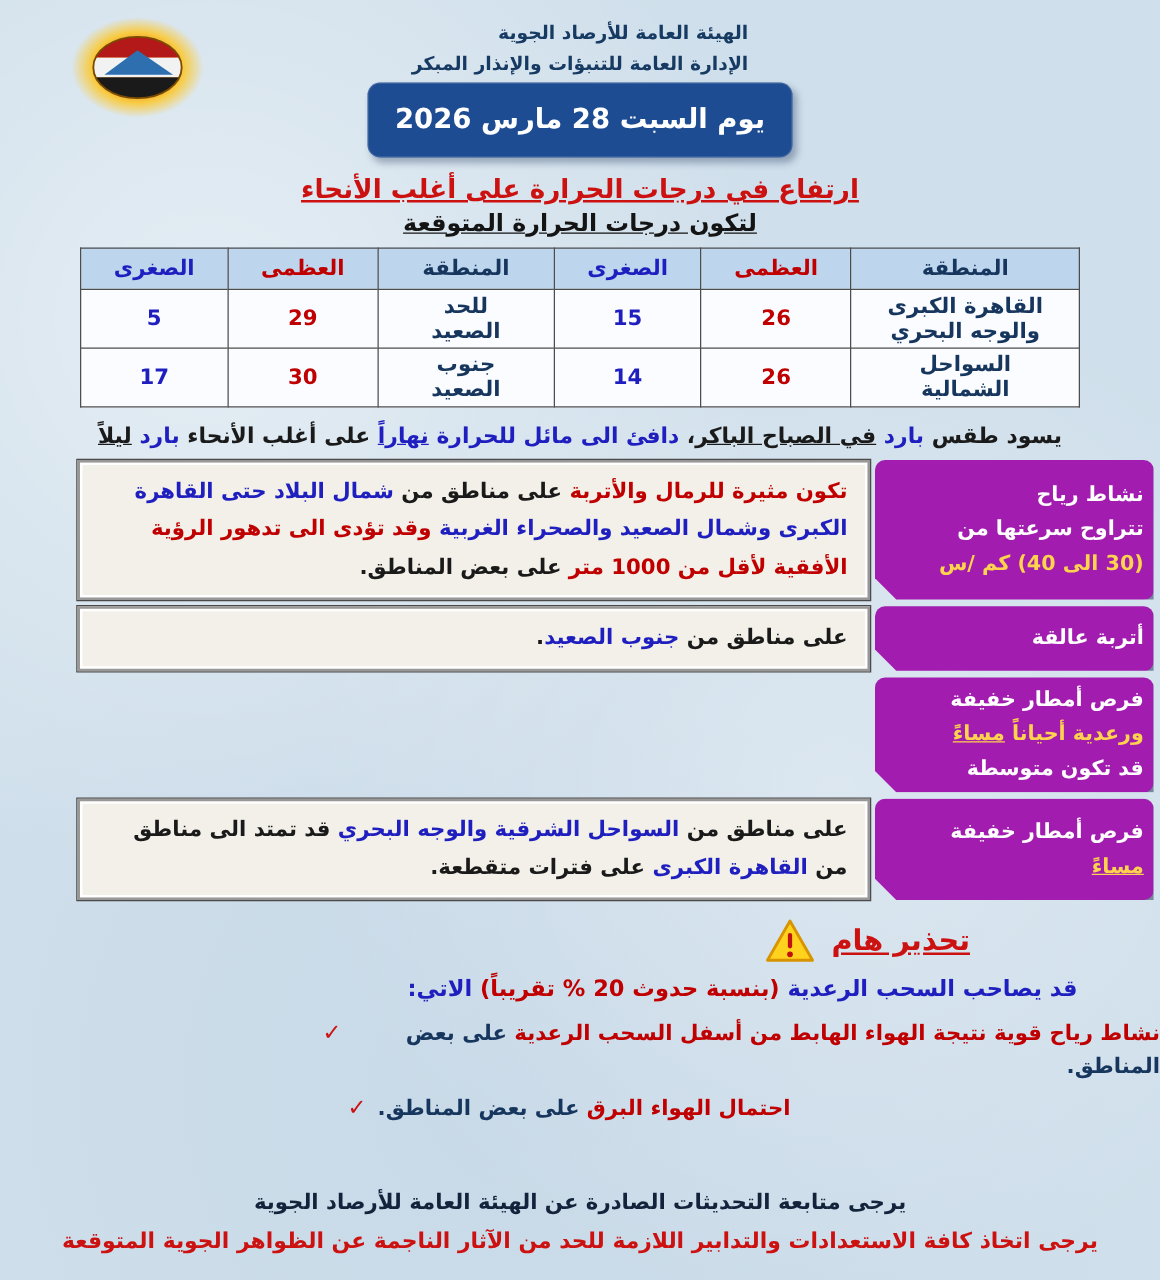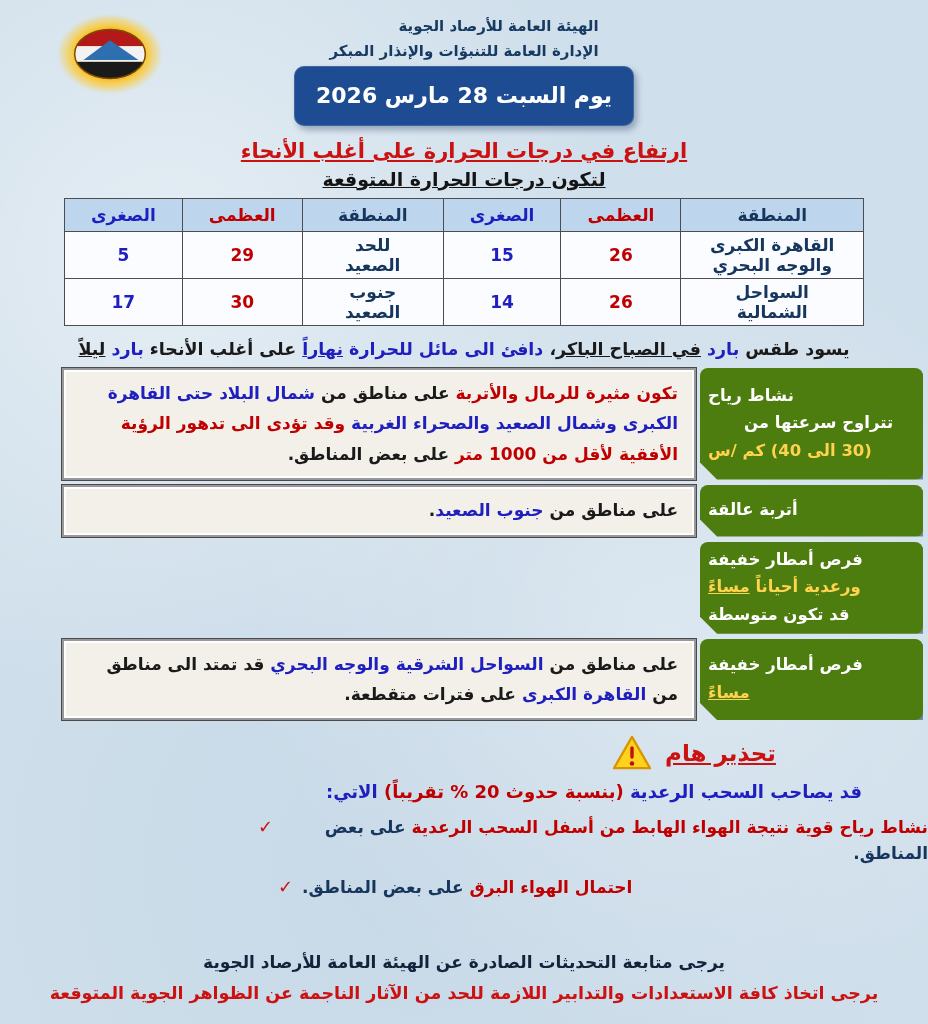--- a/index.html
+++ b/index.html
@@ -32,21 +32,21 @@
   table.temps tbody td{height:30px;}
   .c-region{color:#17365d;}
   .c-max{color:#c00000;}
   .c-min{color:#1f1fbf;}
   td.c-max,td.c-min{font-size:18px;}
   td.c-region{text-align:center;}
   .summary-line{margin-top:9px;text-align:center;font-size:17.5px;line-height:1.6;}
   .forecast-rows{padding:0 5px 0 62px;}
   .f-row{display:flex;align-items:stretch;margin-top:5px;gap:4px;}
   .f-label{
-    flex:0 0 223px;background:#4d7c0f;color:#fff;text-align:left;
+    flex:0 0 223px;background:#a21caf;color:#fff;text-align:right;
     display:flex;flex-direction:column;justify-content:center;gap:3px;
     font-size:16.5px;line-height:1.5;border-radius:8px;
     clip-path:polygon(0 0,100% 0,100% 100%,17px 100%,0 calc(100% - 17px));
     filter:drop-shadow(3px 4px 0 rgba(22,42,78,.5));
     padding:6px 8px;box-sizing:border-box;
   }
   .f-content{
     flex:1;background:#f2f0e9;border:2px solid #989898;
     box-shadow:0 0 0 1px #4a4a4a, inset 0 0 0 2px #ffffff;
     display:flex;align-items:center;

